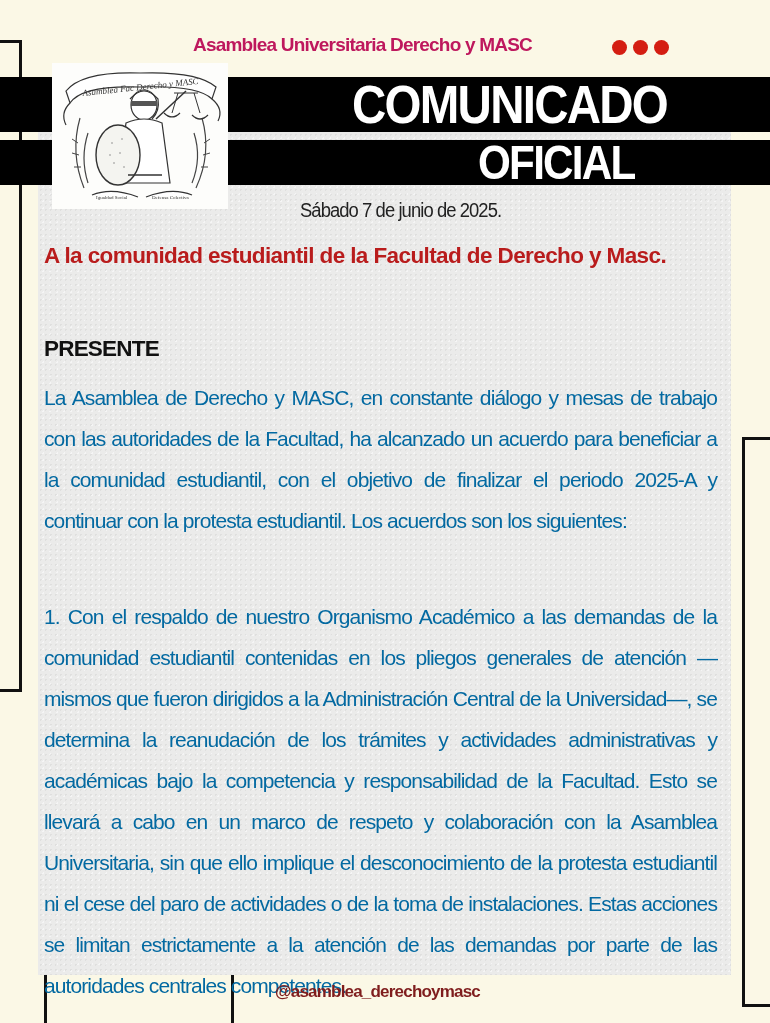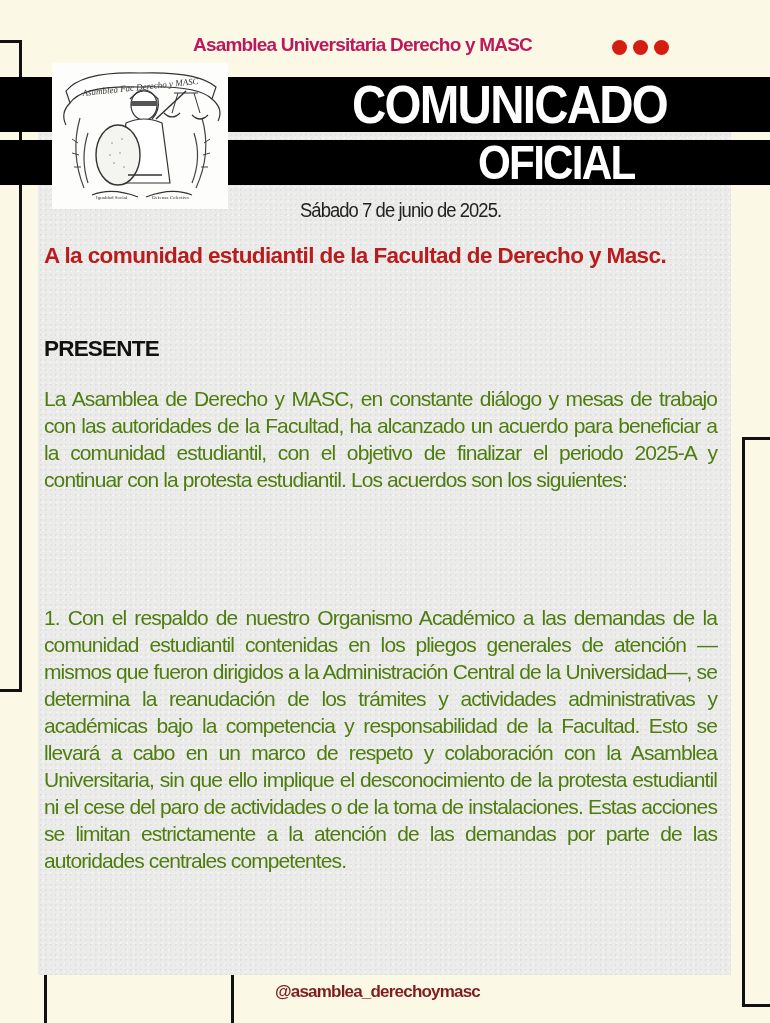--- a/index.html
+++ b/index.html
@@ -55,23 +55,22 @@
   }
 
   .heading {
     position: absolute; left: 44px; top: 240px; width: 690px;
     font-size: 22.5px; font-weight: bold; line-height: 32px; letter-spacing: -0.6px; color: #b91c1c;
   }
   .presente { position: absolute; left: 44px; top: 311px; font-size: 22.5px; font-weight: bold; letter-spacing: -0.8px; color: #111; margin-top: 25px; }
 
   .body-text {
     position: absolute; left: 44px; width: 673px;
-    font-size: 21px; line-height: 27px; text-align: justify; color: #4d7c0f;
+    font-size: 21px; line-height: 41px; text-align: justify; color: #0369a1;
     letter-spacing: -0.9px;
-    margin-top: 8px;
   }
   .p1 { top: 377px; }
   .p2 { top: 596px; }
 
   .handle {
     position: absolute; left: 275px; top: 982px;
     font-size: 17px; font-weight: bold; letter-spacing: -0.8px; color: #7f1d1d;
   }
 </style>
 </head>

